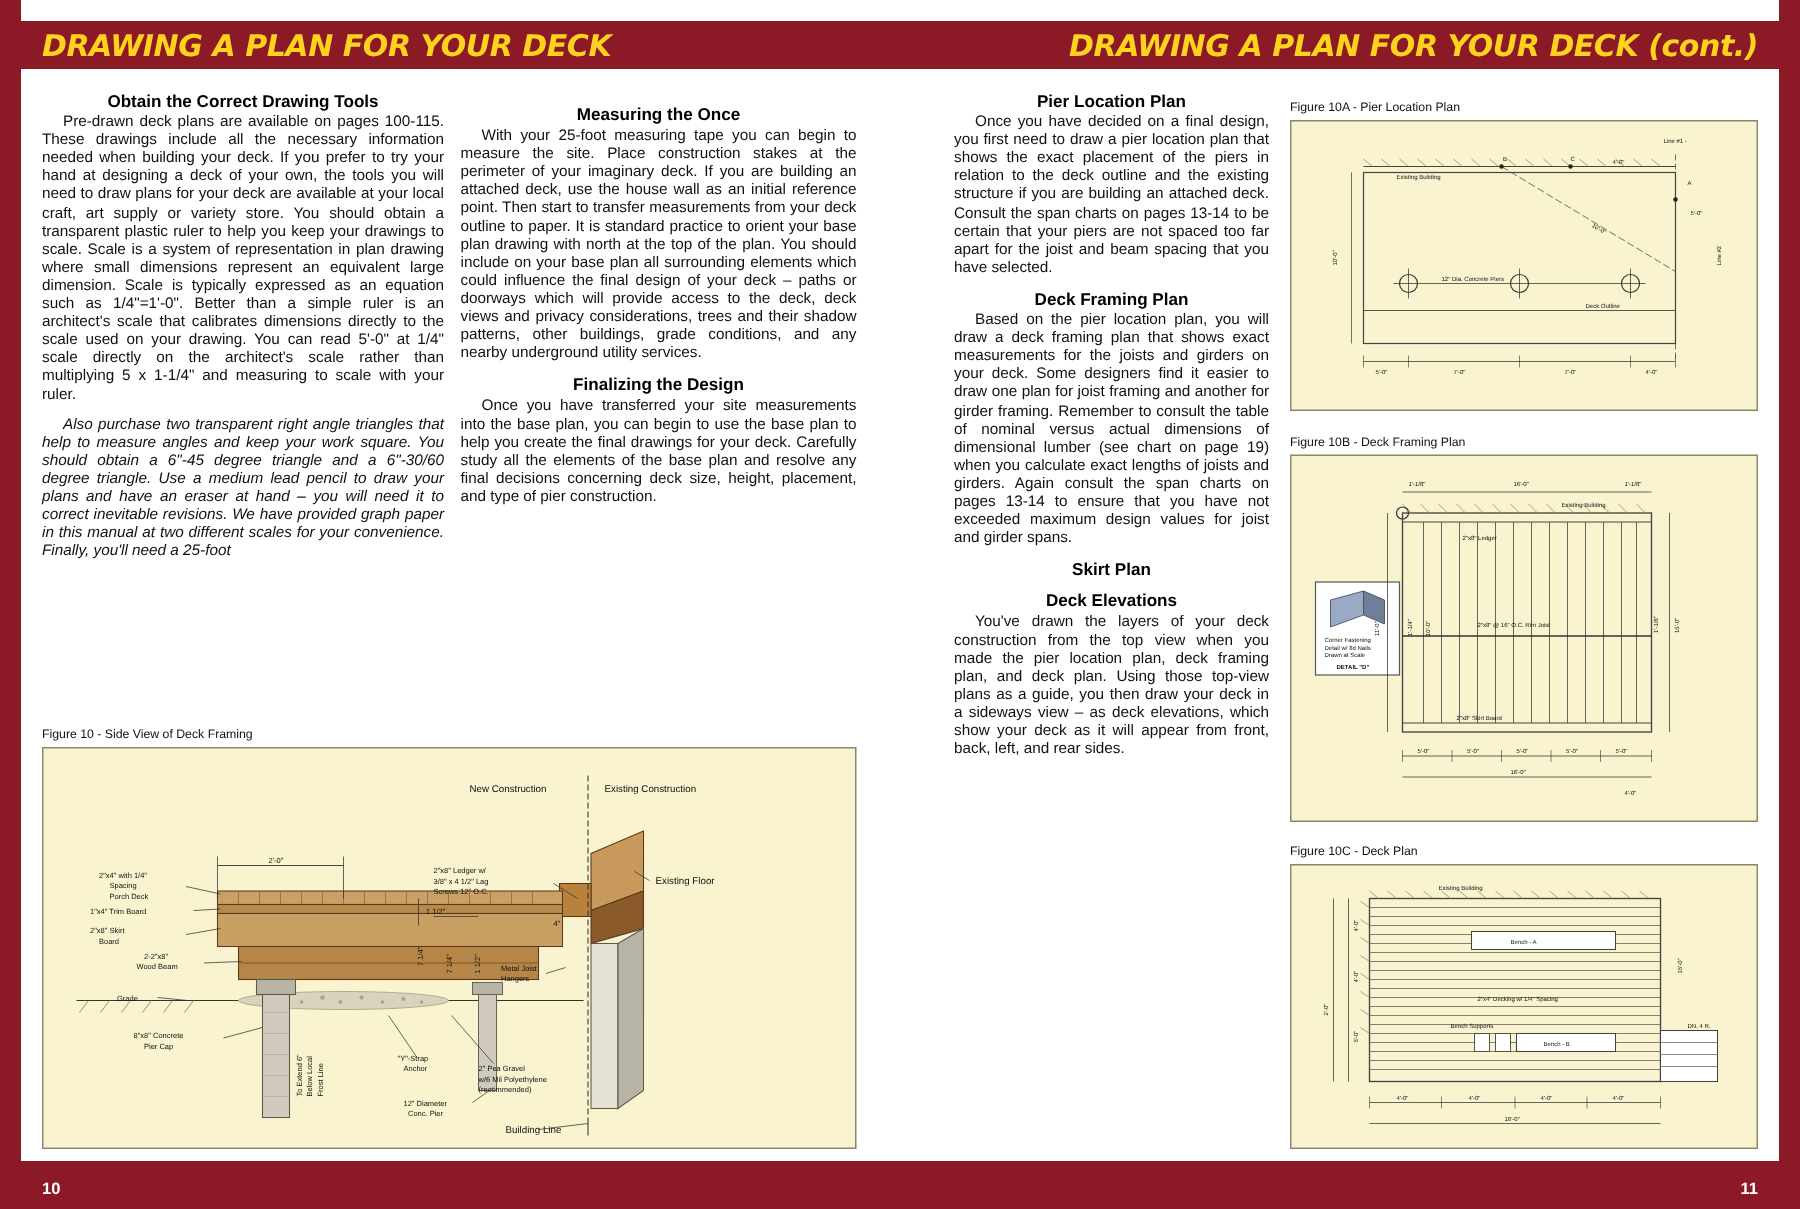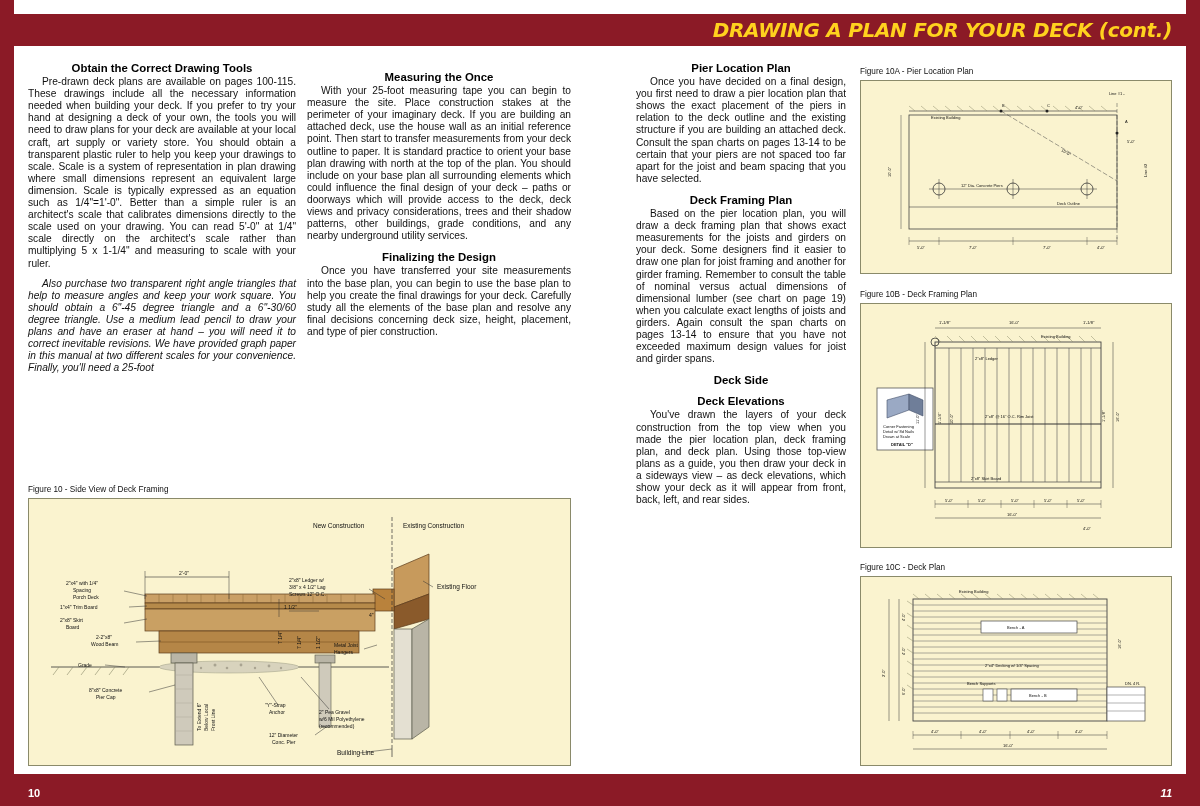--- a/index.html
+++ b/index.html
@@ -38,21 +38,21 @@
     background: #8b1a26;
   }
   .page-num {
     position: absolute;
     bottom: 7px;
     color: #ffffff;
     font-size: 11px;
     font-weight: bold;
   }
   .page-num.left { left: 28px; }
-  .page-num.right { right: 28px; font-style: italic; }
+  .page-num.right { right: 28px; }
 
   
   .header-band {
     position: absolute;
     top: 14px;
     height: 32px;
     background: #8b1a26;
   }
   .header-band.left { left: 14px; width: 586px; }
   .header-band.right { left: 600px; width: 586px; }
@@ -135,41 +135,42 @@
 
   <div class="side-bar left"></div>
   <div class="side-bar right"></div>
   <div class="bottom-bar"></div>
 
   <div class="page-num left">10</div>
   <div class="page-num right">11</div>
 
   <div class="header-band left"></div>
   <div class="header-band right"></div>
+  <div class="header-title left">DRAWING A PLAN FOR YOUR DECK</div>
   <div class="header-title right">DRAWING A PLAN FOR YOUR DECK (cont.)</div>
 
   <div class="col" id="col1">
     <h3>Obtain the Correct Drawing Tools</h3>
     <p>Pre-drawn deck plans are available on pages 100-115. These drawings include all the necessary information needed when building your deck. If you prefer to try your hand at designing a deck of your own, the tools you will need to draw plans for your deck are available at your local craft, art supply or variety store. You should obtain a transparent plastic ruler to help you keep your drawings to scale. Scale is a system of representation in plan drawing where small dimensions represent an equivalent large dimension. Scale is typically expressed as an equation such as 1/4"=1'-0". Better than a simple ruler is an architect's scale that calibrates dimensions directly to the scale used on your drawing. You can read 5'-0" at 1/4" scale directly on the architect's scale rather than multiplying 5 x 1-1/4" and measuring to scale with your ruler.</p>
     <p>Also purchase two transparent right angle triangles that help to measure angles and keep your work square. You should obtain a 6"-45 degree triangle and a 6"-30/60 degree triangle. Use a medium lead pencil to draw your plans and have an eraser at hand – you will need it to correct inevitable revisions. We have provided graph paper in this manual at two different scales for your convenience. Finally, you'll need a 25-foot</p>
   </div>
 
   <div class="col" id="col2">
     <h3 class="spaced">Measuring the Once</h3>
     <p>With your 25-foot measuring tape you can begin to measure the site. Place construction stakes at the perimeter of your imaginary deck. If you are building an attached deck, use the house wall as an initial reference point. Then start to transfer measurements from your deck outline to paper. It is standard practice to orient your base plan drawing with north at the top of the plan. You should include on your base plan all surrounding elements which could influence the final design of your deck – paths or doorways which will provide access to the deck, deck views and privacy considerations, trees and their shadow patterns, other buildings, grade conditions, and any nearby underground utility services.</p>
     <h3 class="spaced">Finalizing the Design</h3>
     <p>Once you have transferred your site measurements into the base plan, you can begin to use the base plan to help you create the final drawings for your deck. Carefully study all the elements of the base plan and resolve any final decisions concerning deck size, height, placement, and type of pier construction.</p>
   </div>
 
   <div class="col" id="col3">
     <h3>Pier Location Plan</h3>
     <p>Once you have decided on a final design, you first need to draw a pier location plan that shows the exact placement of the piers in relation to the deck outline and the existing structure if you are building an attached deck. Consult the span charts on pages 13-14 to be certain that your piers are not spaced too far apart for the joist and beam spacing that you have selected.</p>
     <h3 class="spaced">Deck Framing Plan</h3>
     <p>Based on the pier location plan, you will draw a deck framing plan that shows exact measurements for the joists and girders on your deck. Some designers find it easier to draw one plan for joist framing and another for girder framing. Remember to consult the table of nominal versus actual dimensions of dimensional lumber (see chart on page 19) when you calculate exact lengths of joists and girders. Again consult the span charts on pages 13-14 to ensure that you have not exceeded maximum design values for joist and girder spans.</p>
-    <h3 class="spaced">Deck Side</h3>
+    <h3 class="spaced">Skirt Plan</h3>
     <h3 class="spaced">Deck Elevations</h3>
     <p>You've drawn the layers of your deck construction from the top view when you made the pier location plan, deck framing plan, and deck plan. Using those top-view plans as a guide, you then draw your deck in a sideways view – as deck elevations, which show your deck as it will appear from front, back, left, and rear sides.</p>
   </div>
 
   <div class="fig-caption" style="left:28px; top:485px;">Figure 10 - Side View of Deck Framing</div>
   <div class="fig-caption" style="left:860px; top:67px;">Figure 10A - Pier Location Plan</div>
   <div class="fig-caption" style="left:860px; top:290px;">Figure 10B - Deck Framing Plan</div>
   <div class="fig-caption" style="left:860px; top:563px;">Figure 10C - Deck Plan</div>
 
   <div class="figbox" id="fig10">

